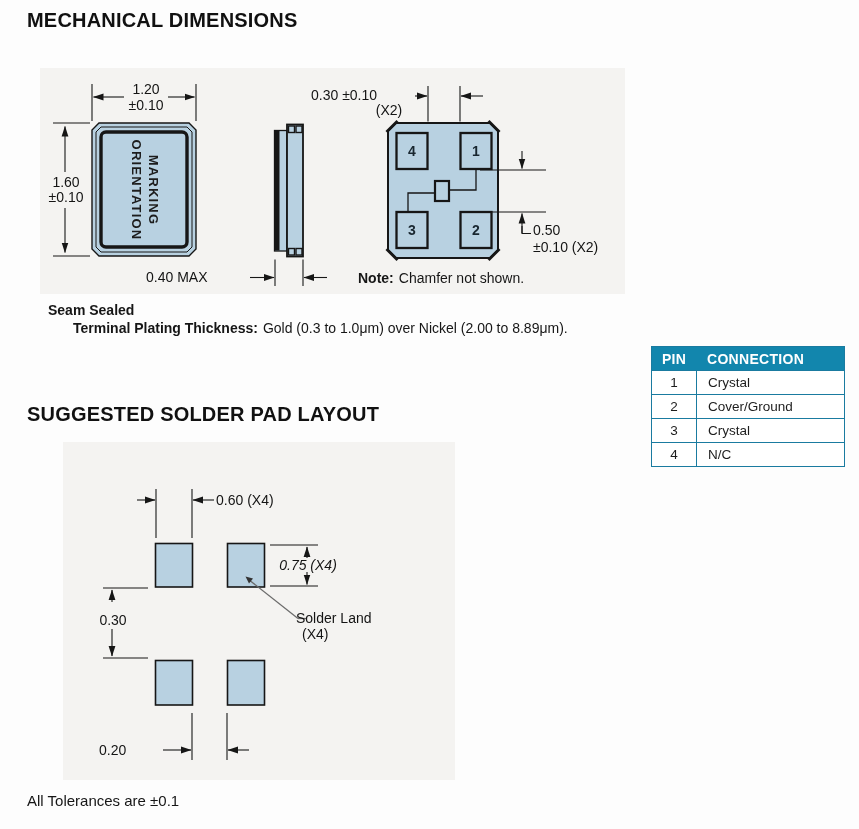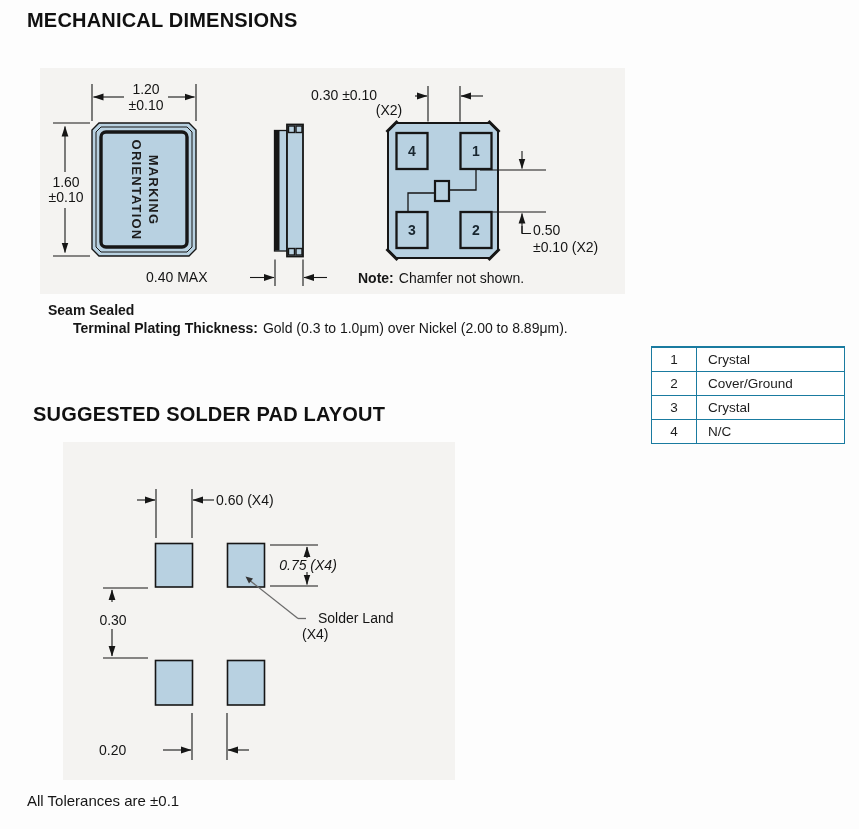--- a/index.html
+++ b/index.html
@@ -173,42 +173,46 @@
   <div class="note-line" style="left:358px; top:270px;">
     <span class="bold">Note:</span><span class="gap">Chamfer not shown.</span>
   </div>
 
   <div class="note-line bold" style="left:48px; top:302px;">Seam Sealed</div>
   <div class="note-line" style="left:48px; top:320px;margin-left:25px;">
     <span class="bold">Terminal Plating Thickness:</span><span class="gap">Gold (0.3 to 1.0μm) over Nickel (2.00 to 8.89μm).</span>
   </div>
 
   <div class="pin-table">
+    <div class="pt-header">
+      <div class="pt-c1">PIN</div>
+      <div class="pt-c2">CONNECTION</div>
+    </div>
     <div class="pt-row">
       <div class="pt-c1">1</div>
       <div class="pt-c2">Crystal</div>
     </div>
     <div class="pt-row">
       <div class="pt-c1">2</div>
       <div class="pt-c2">Cover/Ground</div>
     </div>
     <div class="pt-row">
       <div class="pt-c1">3</div>
       <div class="pt-c2">Crystal</div>
     </div>
     <div class="pt-row">
       <div class="pt-c1">4</div>
       <div class="pt-c2">N/C</div>
     </div>
   </div>
 
-  <div class="title" style="left:33px; top:403px;text-align:center;">SUGGESTED SOLDER PAD LAYOUT</div>
+  <div class="title" style="left:27px; top:403px;text-align:center;">SUGGESTED SOLDER PAD LAYOUT</div>
 
   <div class="lbl" style="left:216px; top:493px;">0.60 (X4)</div>
   <div class="lbl c" style="left:258px; top:558px; width:100px;font-style:italic;">0.75 (X4)</div>
   <div class="lbl c" style="left:83px; top:613px; width:60px;">0.30</div>
   <div class="lbl r" style="left:99px; top:743px; width:62px;">0.20</div>
-  <div class="lbl" style="left:318px; top:611px;">Solder Land</div>
+  <div class="lbl" style="left:296px; top:611px;">Solder Land</div>
   <div class="lbl" style="left:302px; top:627px;">(X4)</div>
 
   <div class="note-line" style="left:27px; top:793px; font-size:15px;">All Tolerances are ±0.1</div>
 
 </div>
 
 </body></html>

